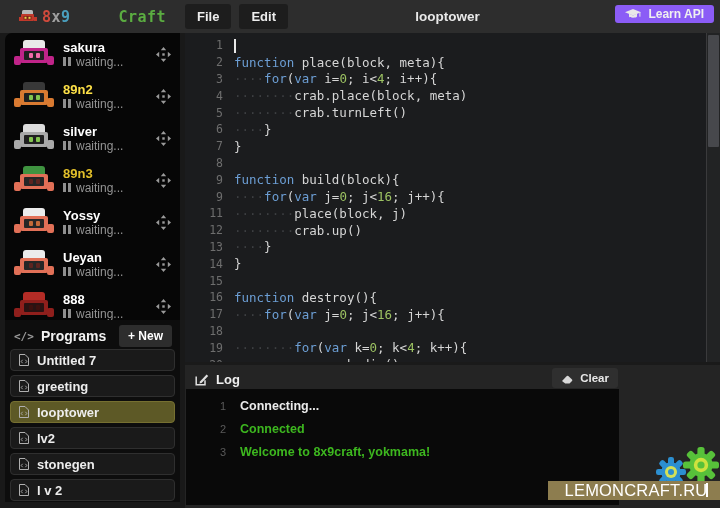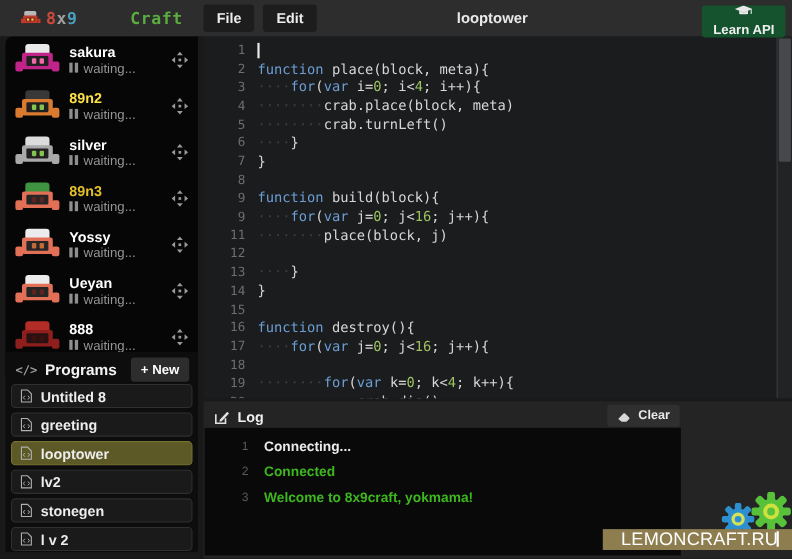--- a/index.html
+++ b/index.html
@@ -8,22 +8,22 @@
 
   
   .topbar{position:absolute;left:0;top:0;width:720px;height:33px;background:#2d2d2d;display:flex;align-items:center;z-index:3;}
   .logo{width:185px;height:33px;display:flex;align-items:center;justify-content:center;gap:5px;}
   .logo-text{font-family:"DejaVu Sans Mono",monospace;font-weight:bold;font-size:15px;letter-spacing:.5px;}
   .lg-8{color:var(--logo8,#cf4a3c);} .lg-x{color:var(--logox,#9f9f9f);}
   .lg-9{color:var(--logo9,#4a9fbe);} .lg-c{color:var(--logoc,#5bad41);margin-left:48px;}
   .tb-btn{background:#1d1d1d;color:#ededed;font-weight:bold;font-size:13px;padding:5px 12px;border-radius:3px;margin-right:8px;cursor:default;}
   .win-title{position:absolute;left:185px;right:10px;top:0;height:33px;display:flex;align-items:center;justify-content:center;
              color:#e9e9e9;font-weight:bold;font-size:13.5px;pointer-events:none;}
-  .learn{position:absolute;right:6px;top:5px;display:flex;align-items:center;gap:7px;background:#14532d;
-         padding:0 10px;height:29px;border-radius:3px;color:#f0f0f0;font-weight:bold;font-size:12px;z-index:4;flex-direction:column;}
+  .learn{position:absolute;right:6px;top:5px;display:flex;align-items:center;gap:7px;background:#8b5cf6;
+         padding:0 10px;height:18px;border-radius:3px;color:#f0f0f0;font-weight:bold;font-size:12px;z-index:4;}
 
   
   .side-strip{position:absolute;left:0;top:33px;width:185px;height:475px;background:#191919;}
   .players-panel{position:absolute;left:5px;top:33px;width:175px;height:309px;background:#060606;border-radius:7px 0 0 0;overflow:hidden;}
   .player{display:flex;align-items:center;gap:9px;height:42px;padding:0 9px;}
   .av{position:relative;width:40px;height:30px;flex:none;}
   .av .top{position:absolute;left:9px;top:1px;width:22px;height:9px;border-radius:3px 3px 1px 1px;}
   .av .body{position:absolute;left:6px;top:9px;width:28px;height:15px;border-radius:2px;}
   .av .face{position:absolute;left:10px;top:12px;width:20px;height:9px;border-radius:1px;display:flex;align-items:center;justify-content:center;gap:3px;}
   .av .eye{width:4px;height:5px;border-radius:1px;}
@@ -317,21 +317,21 @@
       <span class="code-glyph">&lt;/&gt;</span>
       <span class="prog-title">Programs</span>
       <span class="new-btn">+ New</span>
     </div>
     <div id="prog-list">
         <div class="prog-item">
     <svg width="12" height="14">
       <path d="M1.5 1.5 h5.5 l3.5 3.5 v7.5 h-9 z" fill="none" stroke="#b0b0b0" stroke-width="1"></path>
       <path d="M4.6 6.8 L3.2 8.5 L4.6 10.2 M7.4 6.8 L8.8 8.5 L7.4 10.2" fill="none" stroke="#b0b0b0" stroke-width="0.9"></path>
     </svg>
-    <span class="prog-label">Untitled 8</span>
+    <span class="prog-label">Untitled 7</span>
   </div>
         <div class="prog-item">
     <svg width="12" height="14">
       <path d="M1.5 1.5 h5.5 l3.5 3.5 v7.5 h-9 z" fill="none" stroke="#b0b0b0" stroke-width="1"></path>
       <path d="M4.6 6.8 L3.2 8.5 L4.6 10.2 M7.4 6.8 L8.8 8.5 L7.4 10.2" fill="none" stroke="#b0b0b0" stroke-width="0.9"></path>
     </svg>
     <span class="prog-label">greeting</span>
   </div>
         <div class="prog-item sel">
     <svg width="12" height="14">
@@ -404,20 +404,21 @@
       <div class="code-line">
     <span class="ln">9</span>
     <span class="code"><span class="ws">····</span><span class="kw">for</span><span class="pl">(</span><span class="kw">var</span><span class="pl"> j=</span><span class="num">0</span><span class="pl">; j&lt;</span><span class="num">16</span><span class="pl">; j++){</span></span>
   </div>
       <div class="code-line">
     <span class="ln">11</span>
     <span class="code"><span class="ws">········</span><span class="pl">place(block, j)</span></span>
   </div>
       <div class="code-line">
     <span class="ln">12</span>
+    <span class="code"><span class="ws">········</span><span class="pl">crab.up()</span></span>
   </div>
       <div class="code-line">
     <span class="ln">13</span>
     <span class="code"><span class="ws">····</span><span class="pl">}</span></span>
   </div>
       <div class="code-line">
     <span class="ln">14</span>
     <span class="code"><span class="pl">}</span></span>
   </div>
       <div class="code-line">

